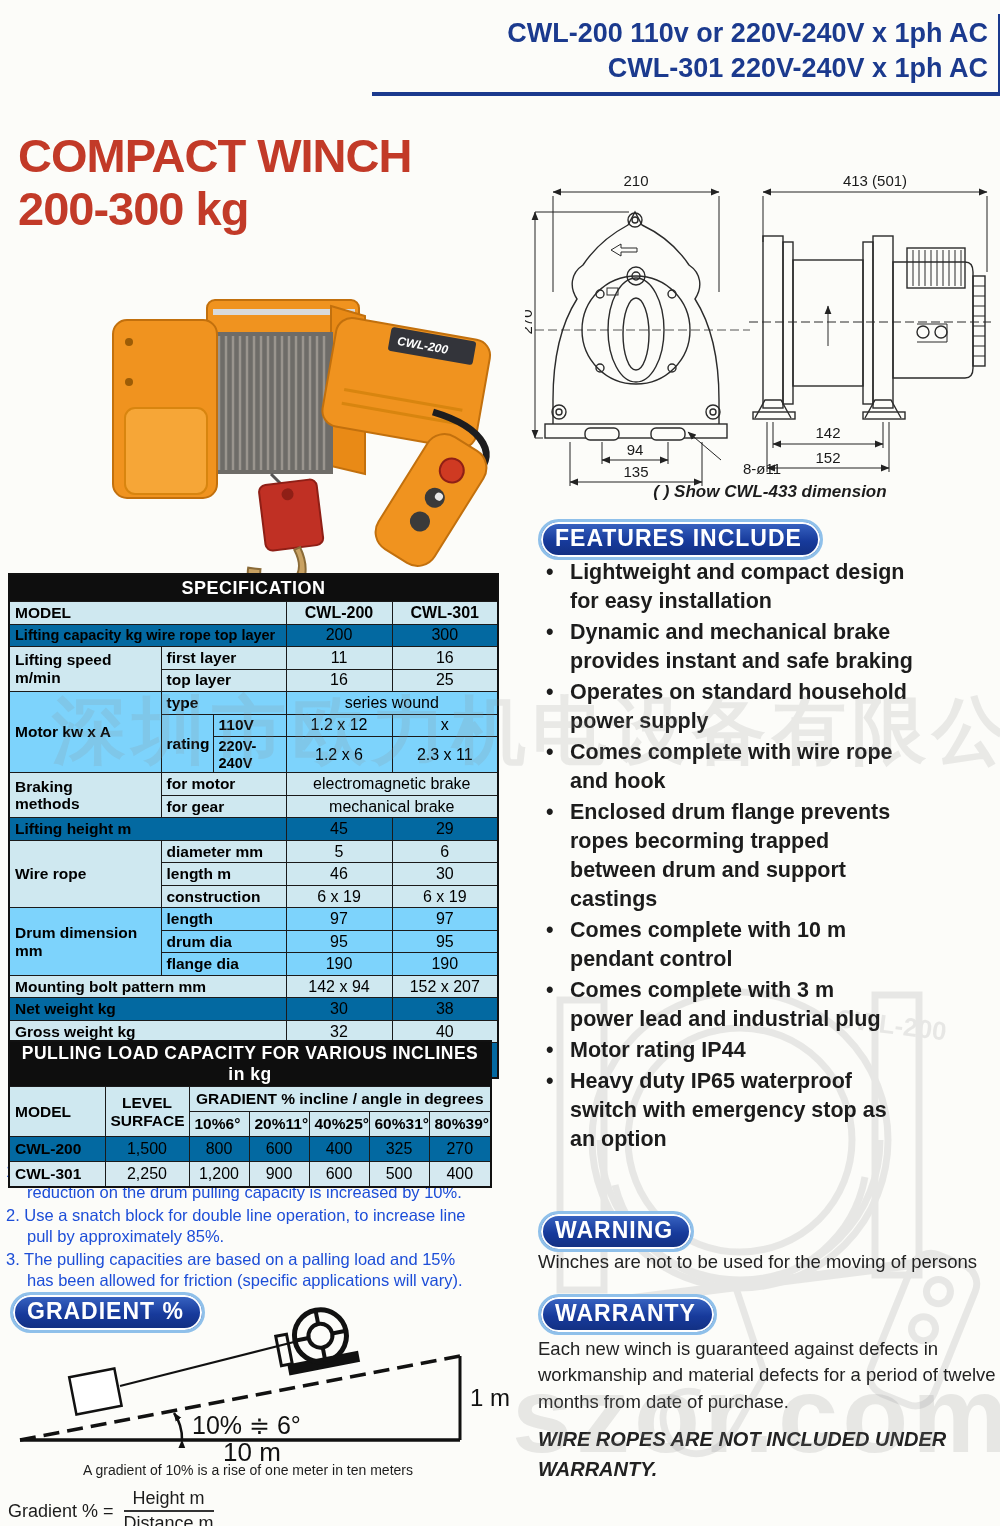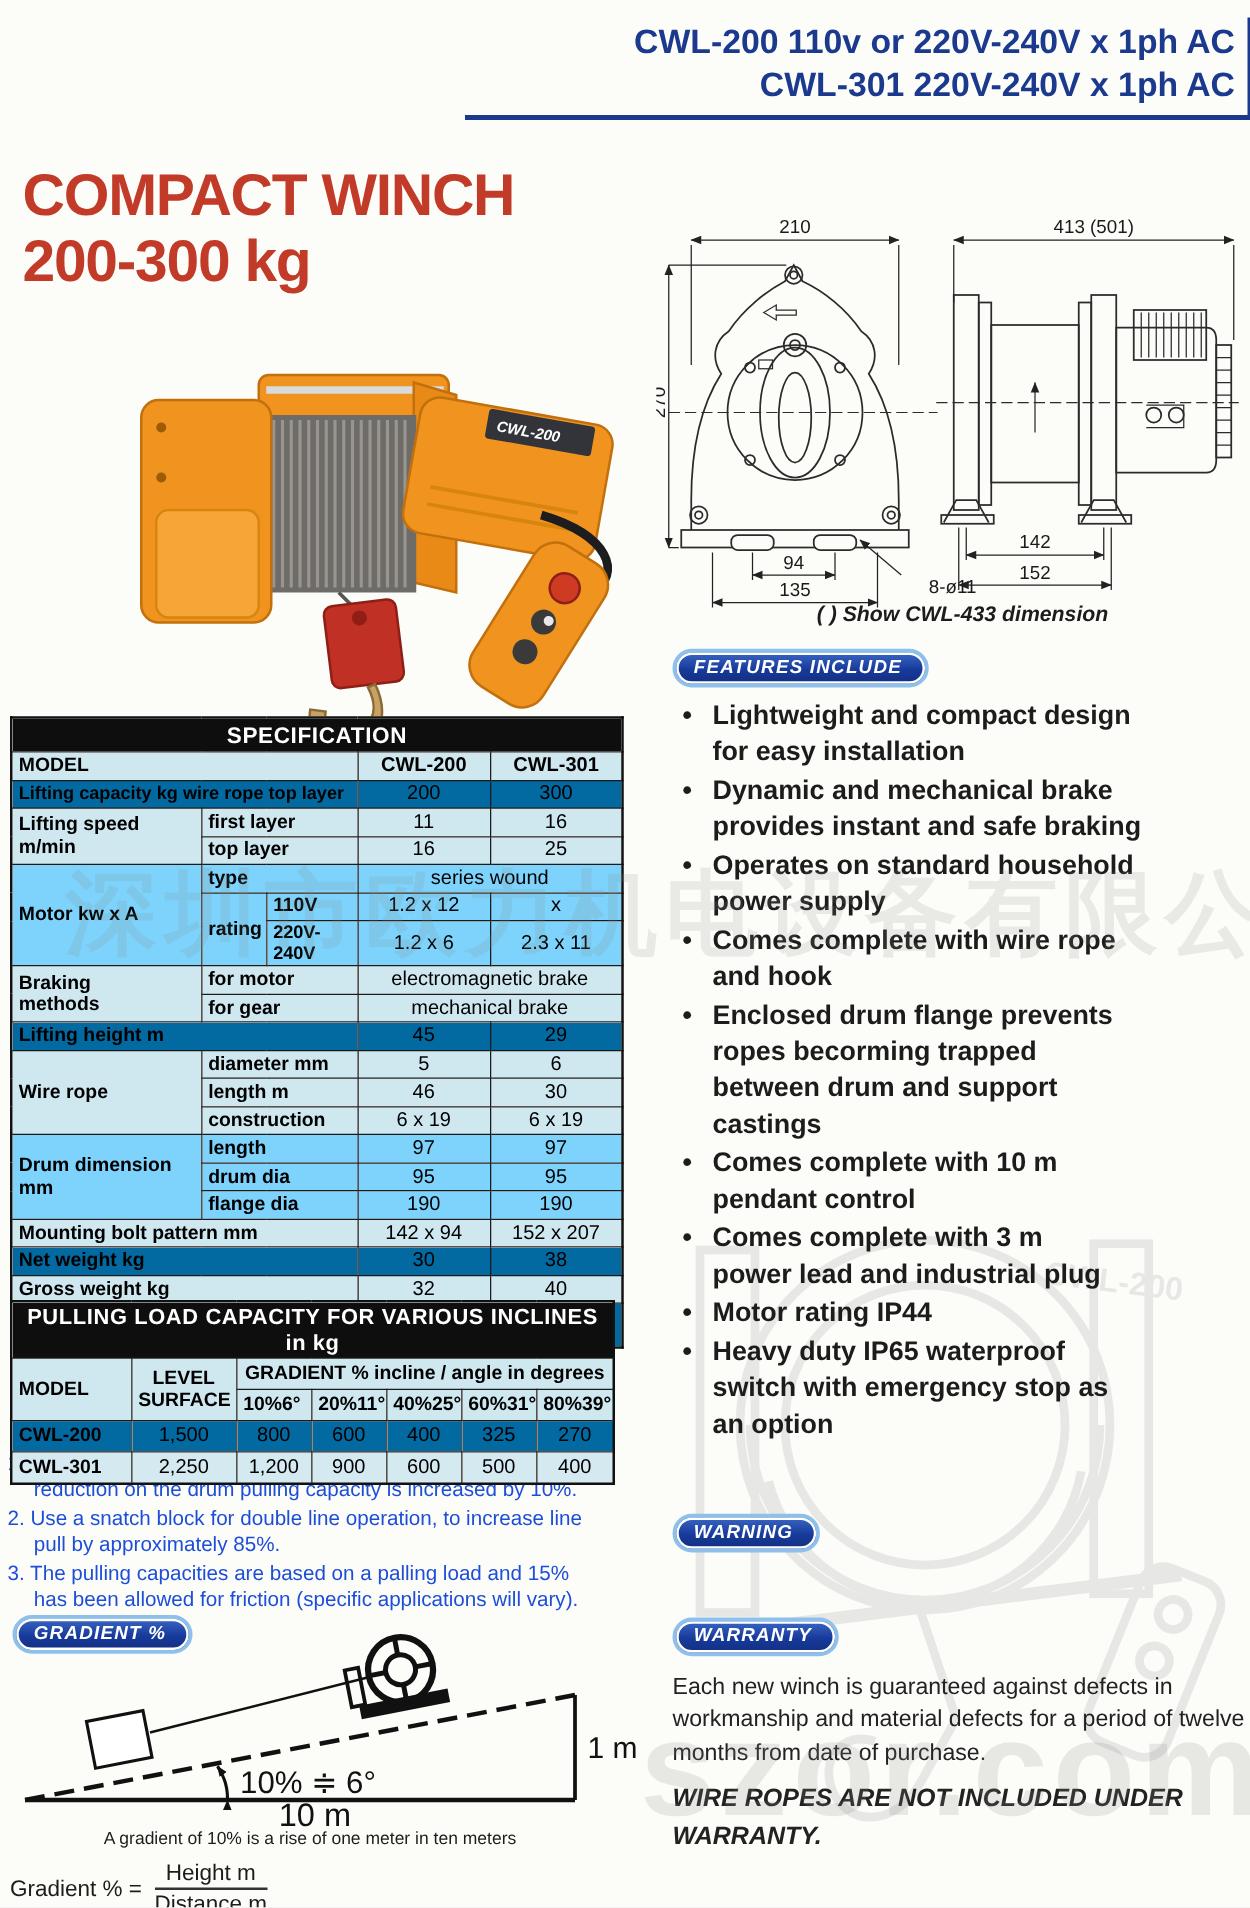--- a/index.html
+++ b/index.html
@@ -17,21 +17,21 @@
     text-align:right;color:#1b3a8e;font-weight:bold;font-size:27px;line-height:1.3;
     border-right:4px solid #1b3a8e;border-bottom:4px solid #1b3a8e;padding:2px 10px 6px 0;}
 
   
   .main-title{position:absolute;left:18px;top:130px;z-index:2;color:#c23a28;font-weight:bold;
     font-size:47px;line-height:1.12;letter-spacing:-1px;}
 
   
   .badge{position:absolute;z-index:3;display:inline-block;background:linear-gradient(180deg,#3a66c4 0%,#173a9b 55%,#122f80 100%);
     border:3px solid #8fc0ea;box-shadow:inset 0 0 0 2px #ffffff;border-radius:22px;
-    color:#fff;font-weight:bold;font-style:italic;padding:3px 18px 5px 14px;font-size:15px;letter-spacing:1px;white-space:nowrap;}
+    color:#fff;font-weight:bold;padding:3px 18px 5px 14px;font-size:23px;letter-spacing:1px;white-space:nowrap;}
 
   
   table{border-collapse:collapse;table-layout:fixed;z-index:3;position:absolute;background:#fff;}
   td,th{border:1px solid #1a1a1a;overflow:hidden;}
   .spec-table{left:8px;top:573px;width:489px;border:2px solid #111;}
   .pull-table{left:8px;top:1040px;width:482px;border:2px solid #111;}
   th.hdr{background:#0e0e0e;color:#fff;font-size:18px;font-weight:bold;text-align:center;height:24px;letter-spacing:.5px;}
   td.lbl{font-weight:bold;font-size:15.5px;text-align:left;padding:1px 5px;white-space:pre-line;line-height:1.15;}
   td.val{font-size:16px;text-align:center;padding:1px 2px;}
   td.sm{font-size:14.5px;}
@@ -472,20 +472,21 @@
 pendant control</span></li>
     <li><span class="blt">•</span><span>Comes complete with 3 m
 power lead and industrial plug</span></li>
     <li><span class="blt">•</span><span>Motor rating IP44</span></li>
     <li><span class="blt">•</span><span>Heavy duty IP65 waterproof
 switch with emergency stop as
 an option</span></li>
   </ul>
 
   <div class="badge" style="left:538px;top:1211px;"><span>WARNING</span></div>
+  <div class="body-text warning-text">Winches are not to be used for the moving of persons</div>
 
   <div class="badge" style="left:538px;top:1294px;"><span>WARRANTY</span></div>
   <div class="body-text warranty-text">Each new winch is guaranteed against defects in
 workmanship and material defects for a period of twelve
 months from date of purchase.</div>
   <div class="body-text wire-note">WIRE ROPES ARE NOT INCLUDED UNDER
 WARRANTY.</div>
 
   <div class="badge" style="left:10px;top:1292px;"><span>GRADIENT %</span></div>
   <svg style="left:8px;top:1300px;" width="505" height="162" viewBox="0 0 505 162">

